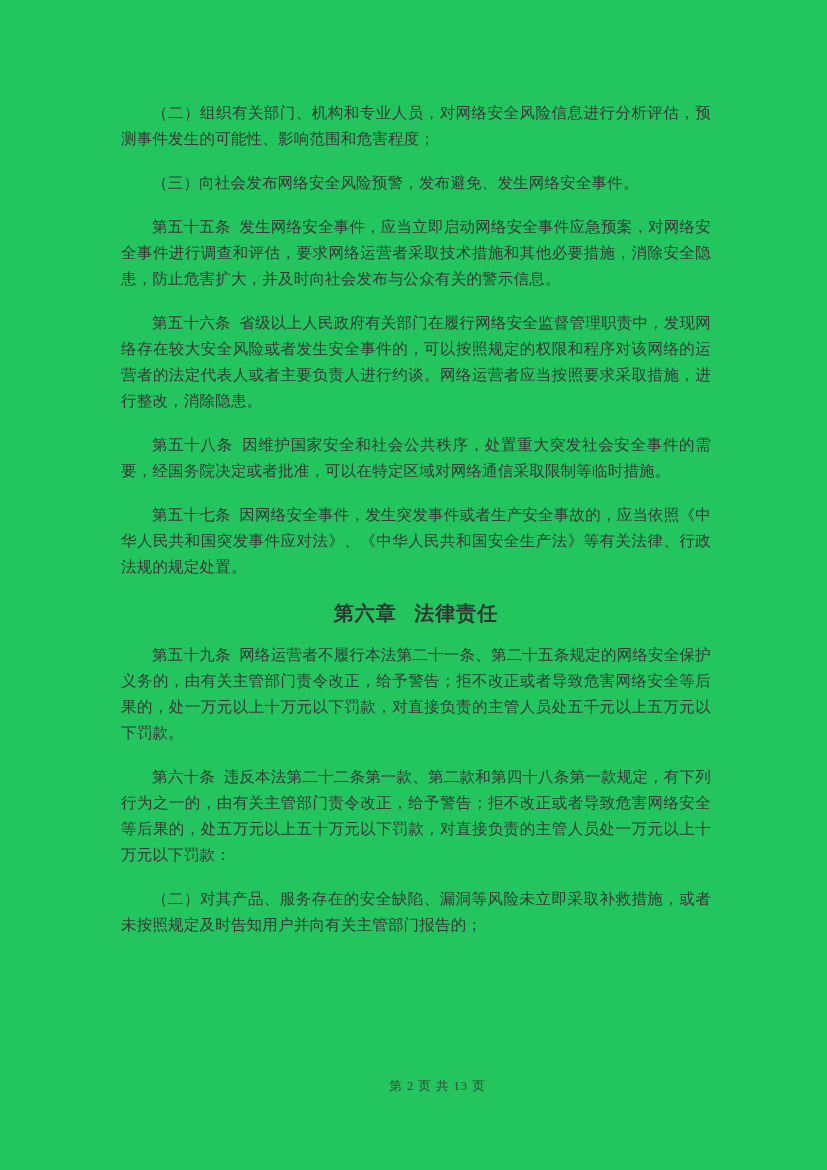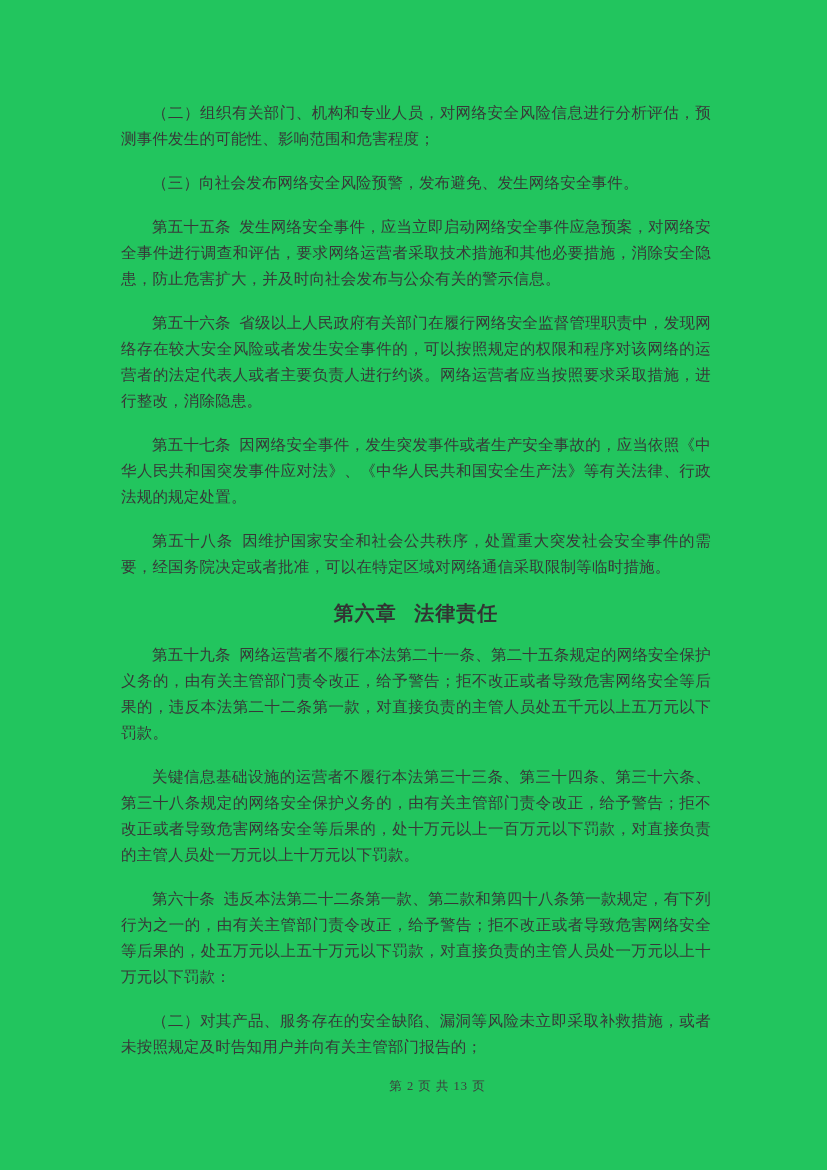--- a/index.html
+++ b/index.html
@@ -59,22 +59,21 @@
 </head>
 <body>
 
 <div class="page">
   <div class="content">
 
   <p class="body-para">（二）组织有关部门、机构和专业人员，对网络安全风险信息进行分析评估，预测事件发生的可能性、影响范围和危害程度；</p>
       <p class="body-para">（三）向社会发布网络安全风险预警，发布避免、发生网络安全事件。</p>
       <p class="body-para">第五十五条 发生网络安全事件，应当立即启动网络安全事件应急预案，对网络安全事件进行调查和评估，要求网络运营者采取技术措施和其他必要措施，消除安全隐患，防止危害扩大，并及时向社会发布与公众有关的警示信息。</p>
       <p class="body-para">第五十六条 省级以上人民政府有关部门在履行网络安全监督管理职责中，发现网络存在较大安全风险或者发生安全事件的，可以按照规定的权限和程序对该网络的运营者的法定代表人或者主要负责人进行约谈。网络运营者应当按照要求采取措施，进行整改，消除隐患。</p>
+      <p class="body-para">第五十八条 因维护国家安全和社会公共秩序，处置重大突发社会安全事件的需要，经国务院决定或者批准，可以在特定区域对网络通信采取限制等临时措施。</p>
       <p class="body-para">第五十七条 因网络安全事件，发生突发事件或者生产安全事故的，应当依照《中华人民共和国突发事件应对法》、《中华人民共和国安全生产法》等有关法律、行政法规的规定处置。</p>
-      <p class="body-para">第五十八条 因维护国家安全和社会公共秩序，处置重大突发社会安全事件的需要，经国务院决定或者批准，可以在特定区域对网络通信采取限制等临时措施。</p>
       <h2 class="chapter-heading">第六章 法律责任</h2>
-      <p class="body-para">第五十九条 网络运营者不履行本法第二十一条、第二十五条规定的网络安全保护义务的，由有关主管部门责令改正，给予警告；拒不改正或者导致危害网络安全等后果的，违反本法第二十二条第一款，对直接负责的主管人员处五千元以上五万元以下罚款。</p>
-      <p class="body-para">关键信息基础设施的运营者不履行本法第三十三条、第三十四条、第三十六条、第三十八条规定的网络安全保护义务的，由有关主管部门责令改正，给予警告；拒不改正或者导致危害网络安全等后果的，处十万元以上一百万元以下罚款，对直接负责的主管人员处一万元以上十万元以下罚款。</p>
+      <p class="body-para">第五十九条 网络运营者不履行本法第二十一条、第二十五条规定的网络安全保护义务的，由有关主管部门责令改正，给予警告；拒不改正或者导致危害网络安全等后果的，处一万元以上十万元以下罚款，对直接负责的主管人员处五千元以上五万元以下罚款。</p>
       <p class="body-para">第六十条 违反本法第二十二条第一款、第二款和第四十八条第一款规定，有下列行为之一的，由有关主管部门责令改正，给予警告；拒不改正或者导致危害网络安全等后果的，处五万元以上五十万元以下罚款，对直接负责的主管人员处一万元以上十万元以下罚款：</p>
       <p class="body-para">（二）对其产品、服务存在的安全缺陷、漏洞等风险未立即采取补救措施，或者未按照规定及时告知用户并向有关主管部门报告的；</p>
     </div>
   <div class="page-footer">第 2 页 共 13 页</div>
 </div>
 
 </body></html>

